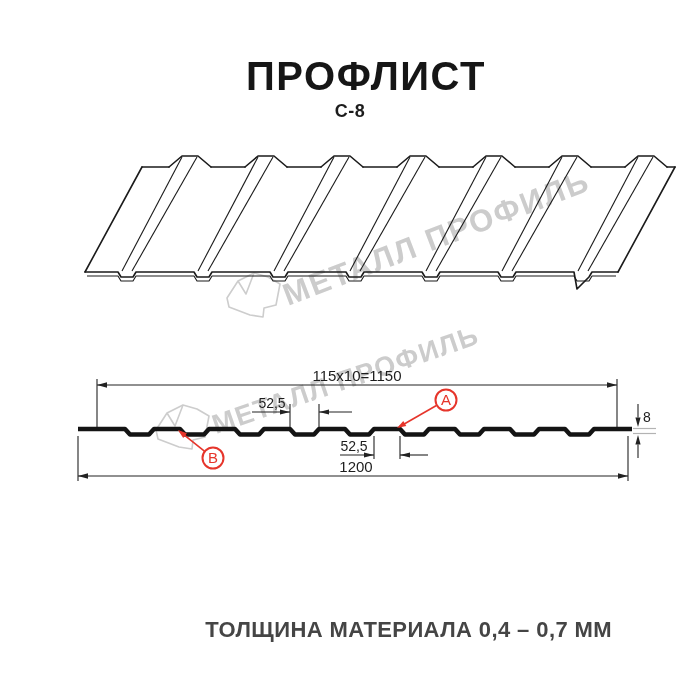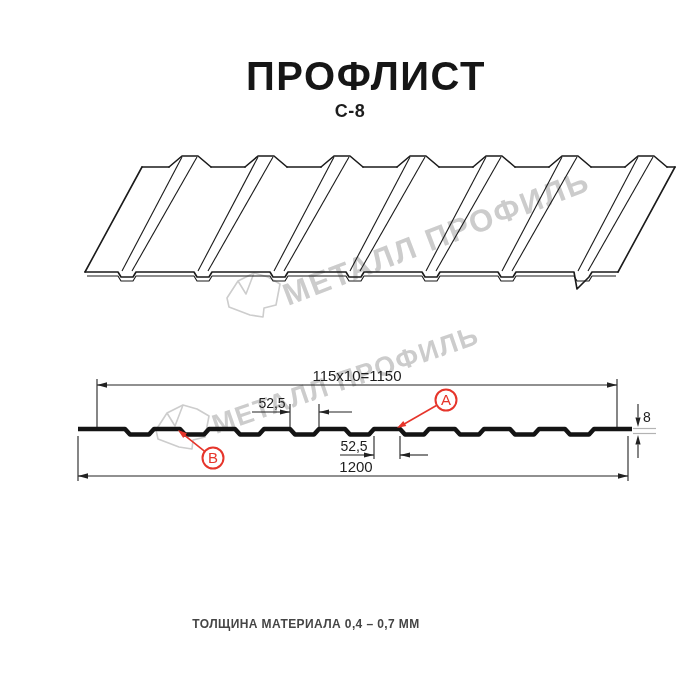--- a/index.html
+++ b/index.html
@@ -2,22 +2,22 @@
 <html><head>
 <meta charset="utf-8">
 <style>
   html,body{margin:0;padding:0;background:#ffffff;}
   .page{position:relative;width:700px;height:700px;background:#ffffff;overflow:hidden;
         font-family:"Liberation Sans", sans-serif;}
   .title{position:absolute;top:54px;left:16px;width:700px;text-align:center;
          font-size:40px;font-weight:700;letter-spacing:1.5px;color:#161616;}
   .model{position:absolute;top:101px;left:0;width:700px;text-align:center;
          font-size:18px;font-weight:700;letter-spacing:0.5px;color:#1c1c1c;}
-  .footer{position:absolute;top:617px;left:0;width:612px;text-align:center;
-          font-size:12px;font-weight:700;letter-spacing:0.4px;color:#454545;}
+  .footer{position:absolute;top:617px;left:0;width:612px;text-align:right;
+          font-size:22px;font-weight:700;letter-spacing:0.4px;color:#454545;}
   svg{position:absolute;left:0;top:0;}
   .wm{fill:#cccccc;font-weight:700;}
   .wm-logo{fill:none;stroke:#cdcdcd;stroke-width:1.6;stroke-linejoin:round;}
   .ln{stroke:#1b1b1b;stroke-width:1.6;fill:none;stroke-linejoin:round;stroke-linecap:round;}
   .ln-thin{stroke:#1b1b1b;stroke-width:1.1;fill:none;stroke-linejoin:round;}
   .profile{stroke:#141414;stroke-width:4.5;fill:none;stroke-linejoin:round;}
   .dim{stroke:#222222;stroke-width:1.1;fill:none;}
   .dim-gray{stroke:#b3b3b3;stroke-width:1.2;fill:none;}
   .dim-arrow{fill:#222222;stroke:none;}
   .dim-text{fill:#1d1d1d;font-size:15px;}

